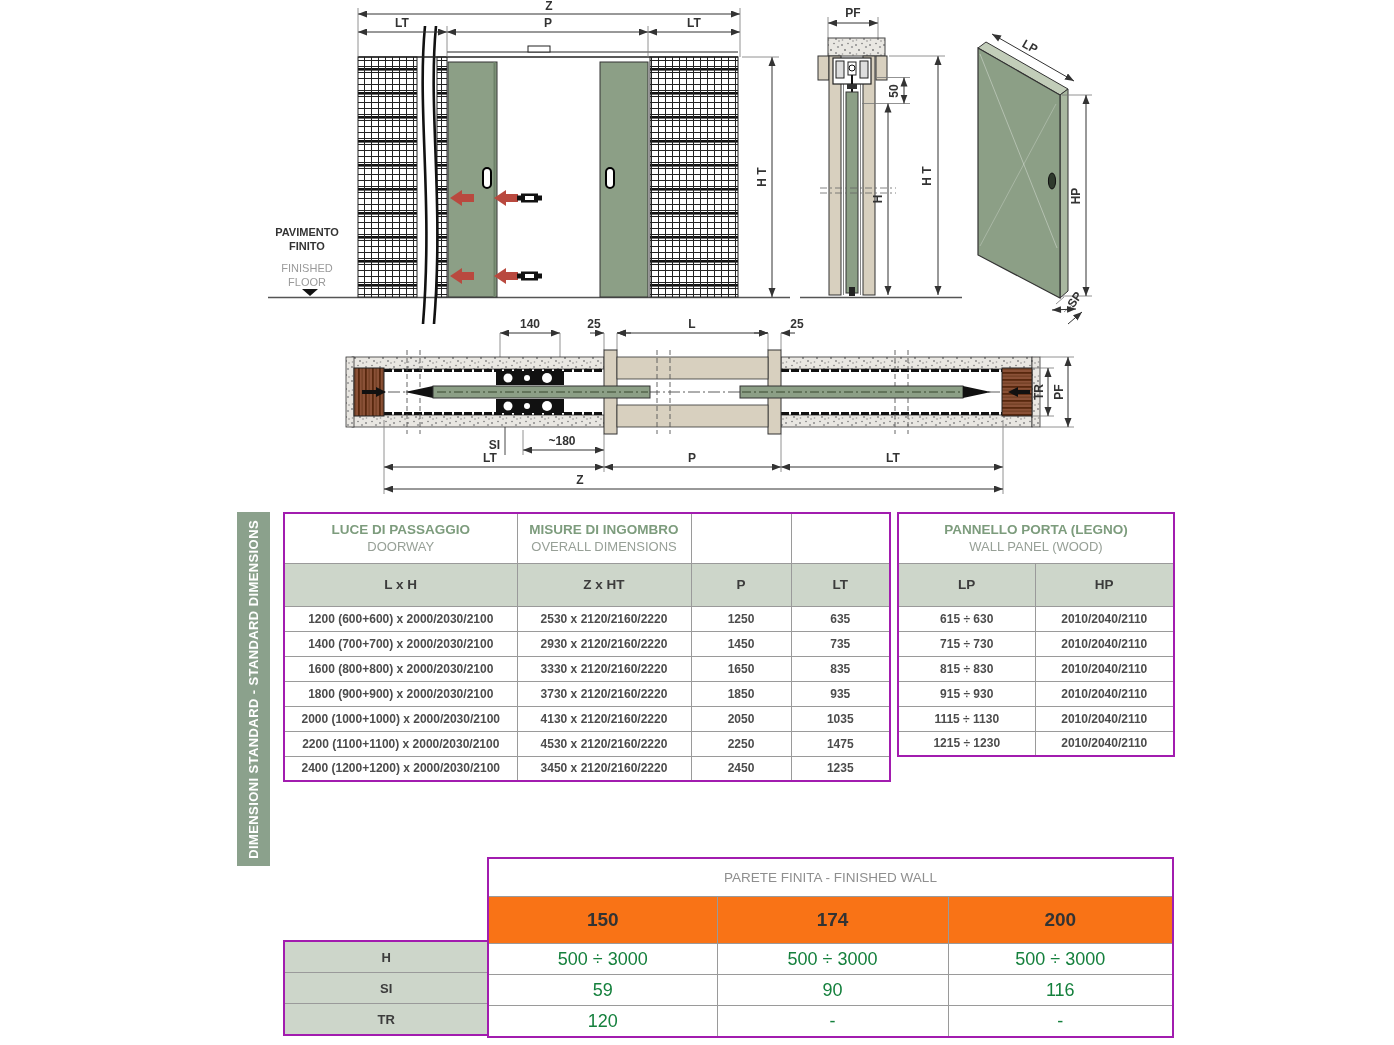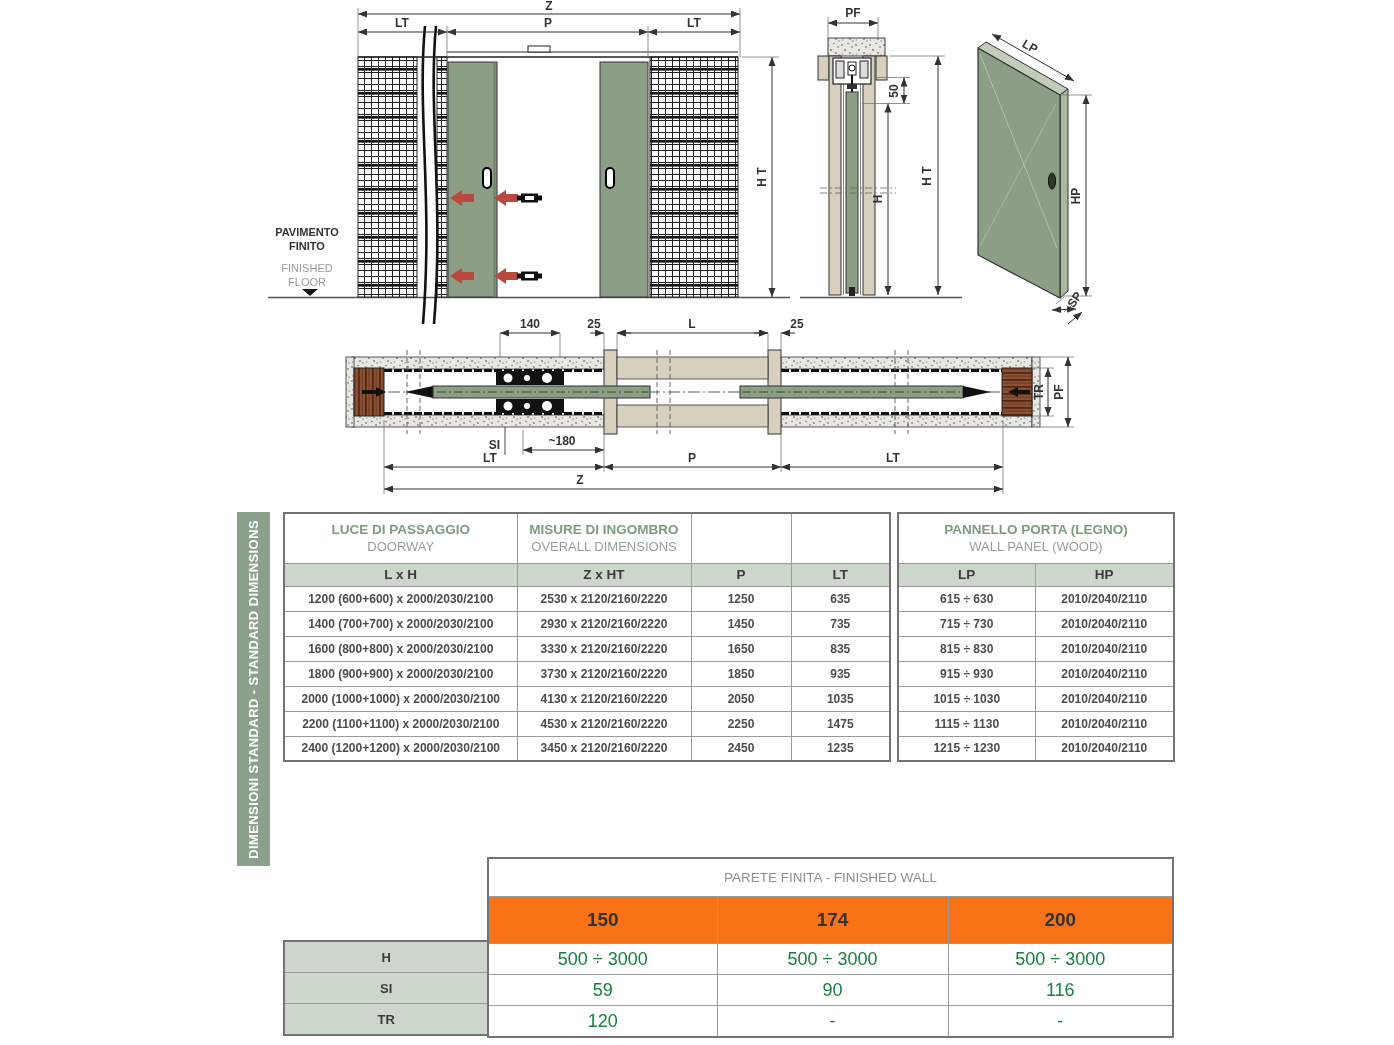--- a/index.html
+++ b/index.html
@@ -8,32 +8,32 @@
   .abs{position:absolute;}
 
   
   #sidebar{left:237px;top:512px;width:33px;height:354px;background:#8ba18c;
            display:flex;align-items:center;justify-content:center;}
   #sidebar span{writing-mode:vertical-rl;transform:rotate(180deg);color:#fff;
                 font-size:13px;font-weight:bold;letter-spacing:.4px;white-space:nowrap;}
 
   
   table{border-collapse:collapse;table-layout:fixed;background:#fff;}
-  .tbl{border:2px solid #737373;}
+  .tbl{border:2px solid #a21caf;}
   .tbl td,.tbl th{border:1px solid #9a9a9a;text-align:center;vertical-align:middle;
                   padding:0 2px;overflow:hidden;white-space:nowrap;}
   .title-it{display:block;color:#7d9c7d;font-weight:bold;font-size:13.5px;line-height:17px;}
   .title-en{display:block;color:#97a097;font-size:13px;line-height:17px;}
   .subhead{background:#cdd6ca;font-weight:bold;font-size:13.5px;color:#3c3c3c;}
   #main-table tbody td,#panel-table tbody td{font-size:12px;font-weight:bold;color:#4c4c4c;}
   #main-table{left:283px;top:512px;width:606px;}
   #panel-table{left:897px;top:512px;width:276px;}
   #main-table tr.trow,#panel-table tr.trow{height:25px;}
   .titlerow{height:50px;}
-  .subrow{height:23px;}
+  .subrow{height:43px;}
 
   #wall-labels{left:283px;top:940px;width:204px;border-right:none;}
   #wall-labels td{background:#cdd6ca;font-weight:bold;font-size:13px;color:#3c3c3c;height:30px;}
   #wall-grid{left:487px;top:857px;width:685px;}
   #wall-grid .wtitle{height:37px;color:#8f8f8f;font-size:13.5px;font-weight:normal;}
   #wall-grid .whead{height:46px;background:#f97316;font-weight:bold;font-size:19px;color:#333;}
   #wall-grid tbody td{height:30px;font-size:18px;color:#15803d;}
 
   
   #drawing{left:0;top:0;}
@@ -422,24 +422,20 @@
         </tr>
         <tr class="trow">
           <td>815 ÷ 830</td>
           <td>2010/2040/2110</td>
         </tr>
         <tr class="trow">
           <td>915 ÷ 930</td>
           <td>2010/2040/2110</td>
         </tr>
         <tr class="trow">
-          <td>1015 ÷ 1030</td>
-          <td>2010/2040/2110</td>
-        </tr>
-        <tr class="trow">
           <td>1115 ÷ 1130</td>
           <td>2010/2040/2110</td>
         </tr>
         <tr class="trow">
           <td>1215 ÷ 1230</td>
           <td>2010/2040/2110</td>
         </tr>
       </tbody>
   </table>
 

